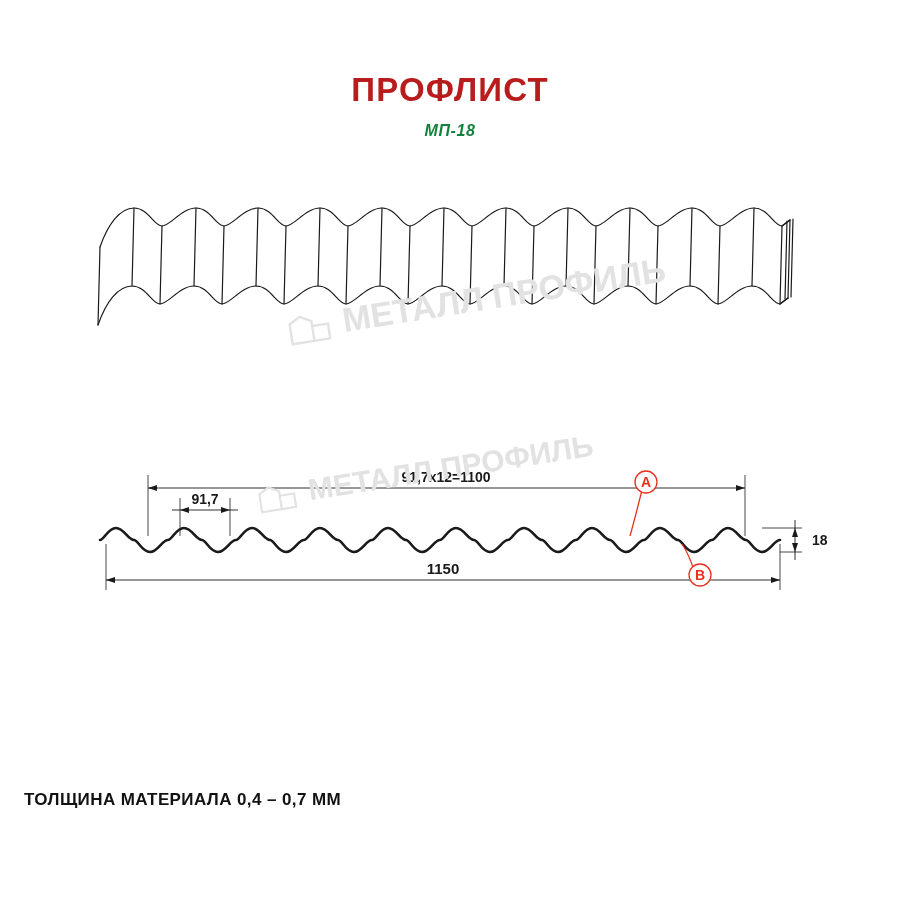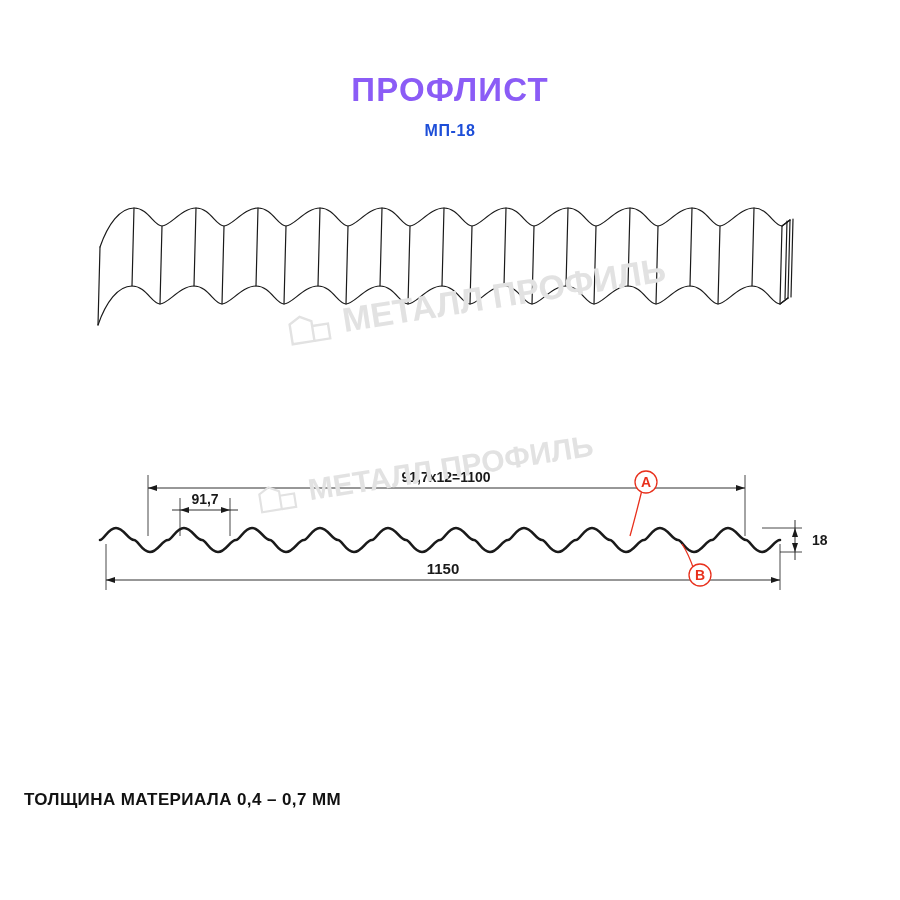--- a/index.html
+++ b/index.html
@@ -24,29 +24,30 @@
     position: absolute;
     left: 0;
     top: 72px;
     width: 900px;
     text-align: center;
   }
   .title {
     font-size: 33px;
     font-weight: bold;
     letter-spacing: 1.2px;
-    color: #8b5cf6;
+    color: #b91c1c;
     line-height: 1.1;
   }
   .subtitle {
     margin-top: 14px;
     font-size: 16px;
     font-weight: bold;
-    color: #1d4ed8;
+    color: #15803d;
     letter-spacing: 0.6px;
+    font-style: italic;
   }
   .iso-view {
     position: absolute;
     left: 90px;
     top: 190px;
     width: 720px;
     height: 170px;
   }
   .section-view {
     position: absolute;

